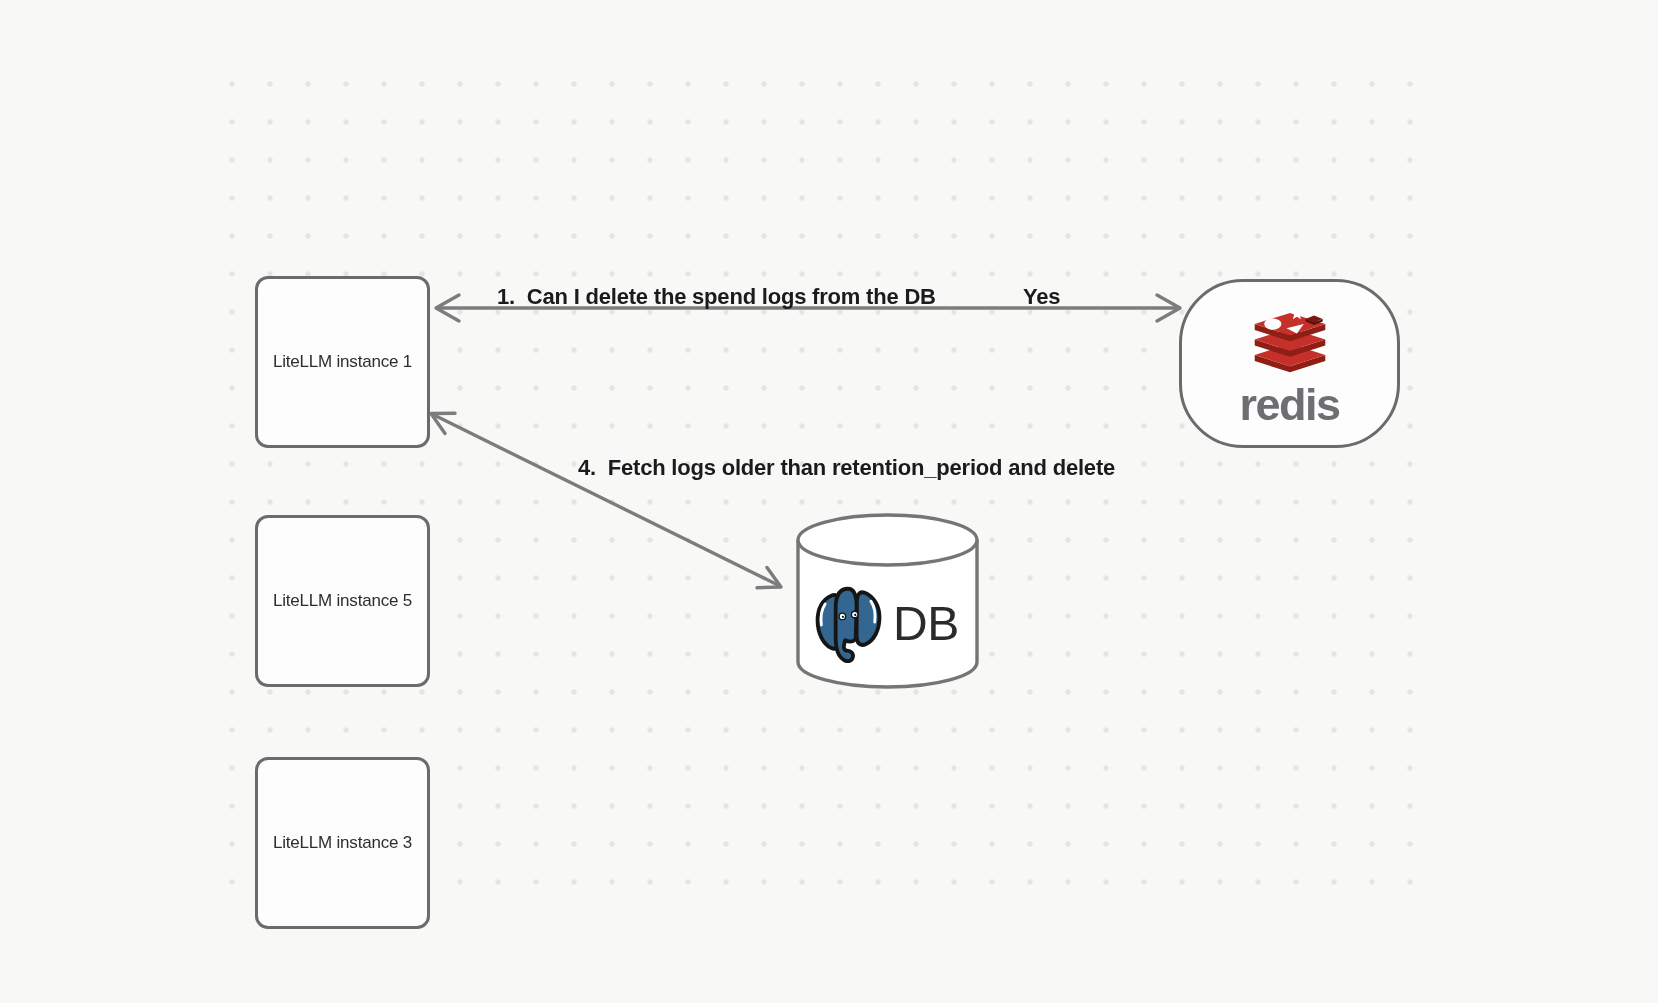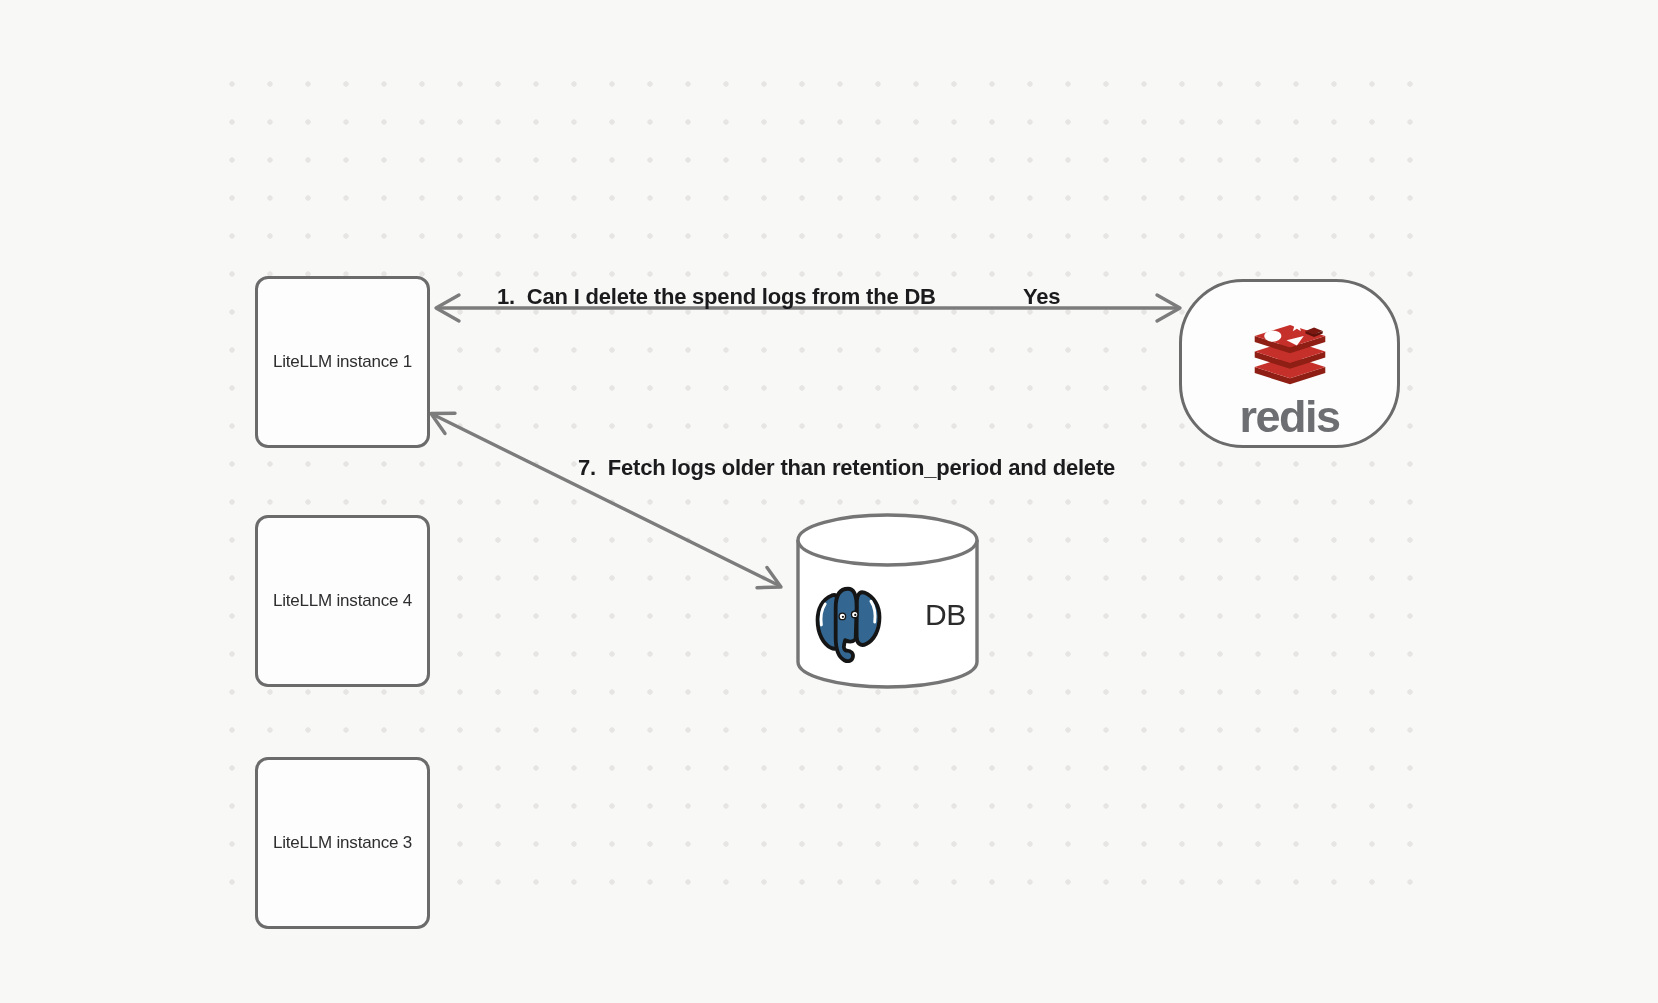--- a/index.html
+++ b/index.html
@@ -18,52 +18,52 @@
     position:absolute;background:#fdfdfd;border:3.5px solid #6b6b6b;
     box-sizing:border-box;z-index:2;
     display:flex;align-items:center;justify-content:center;
   }
   .box{width:175px;height:172px;border-radius:13px;}
   .box .nlabel{
     font-size:17px;color:#2e2e30;letter-spacing:-0.2px;text-align:left;
   }
   .redisnode{
     left:1179px;top:279px;width:221px;height:169px;border-radius:64px;
-    flex-direction:column;justify-content:flex-start;padding-top:36px;
+    flex-direction:column;justify-content:flex-start;padding-top:24px;
   }
   .rediswm{
     font-size:45px;font-weight:700;color:#6d6e71;letter-spacing:-1.5px;
     line-height:1;margin-top:2px;
   }
   .overlay{position:absolute;left:0;top:0;z-index:1;}
   .elephant{position:absolute;left:812px;top:584px;z-index:2;}
   .dblabel{
-    position:absolute;left:925px;top:600px;z-index:3;
-    font-size:30px;color:#2b2b2b;line-height:1;letter-spacing:-0.5px;
+    position:absolute;left:893px;top:600px;z-index:3;
+    font-size:48px;color:#2b2b2b;line-height:1;letter-spacing:-0.5px;
   }
   .albl{
     position:absolute;z-index:3;font-weight:700;font-size:22px;color:#1b1b1d;
     white-space:pre;letter-spacing:-0.2px;line-height:21px;
   }
   .albl1{left:497px;top:286px;}
   .ayes{left:1023px;top:286px;text-align:center;}
   .albl2{left:578px;top:457px;}
 </style>
 </head>
 <body>
 
 <div class="canvas">
 
   <div class="dotgrid"></div>
 
   <div class="node box" style="left:255px;top:276px;">
     <span class="nlabel">LiteLLM instance 1</span>
   </div>
   <div class="node box" style="left:255px;top:515px;">
-    <span class="nlabel">LiteLLM instance 4</span>
+    <span class="nlabel">LiteLLM instance 5</span>
   </div>
   <div class="node box" style="left:255px;top:757px;">
     <span class="nlabel">LiteLLM instance 3</span>
   </div>
 
   <div class="node redisnode">
     <svg width="88" height="74" viewBox="0 0 100 86">
 
       <polygon points="9,57 50,70 91,57 91,64 50,77 9,64" fill="#8f1f15"></polygon>
       <polygon points="9,57 50,44 91,57 50,70" fill="#c6302b"></polygon>
@@ -114,15 +114,15 @@
     <circle cx="31" cy="34" r="3.4" fill="#ffffff" stroke="#151515" stroke-width="1.4"></circle>
     <circle cx="44" cy="32" r="3.4" fill="#ffffff" stroke="#151515" stroke-width="1.4"></circle>
     <circle cx="31.6" cy="34.5" r="1.2" fill="#151515"></circle>
     <circle cx="44.6" cy="32.5" r="1.2" fill="#151515"></circle>
   </svg>
 
   <div class="dblabel">DB</div>
 
   <div class="albl albl1">1.  Can I delete the spend logs from the DB</div>
   <div class="albl ayes">Yes</div>
-  <div class="albl albl2">7.  Fetch logs older than retention_period and delete</div>
+  <div class="albl albl2">4.  Fetch logs older than retention_period and delete</div>
 
 </div>
 
 </body></html>

